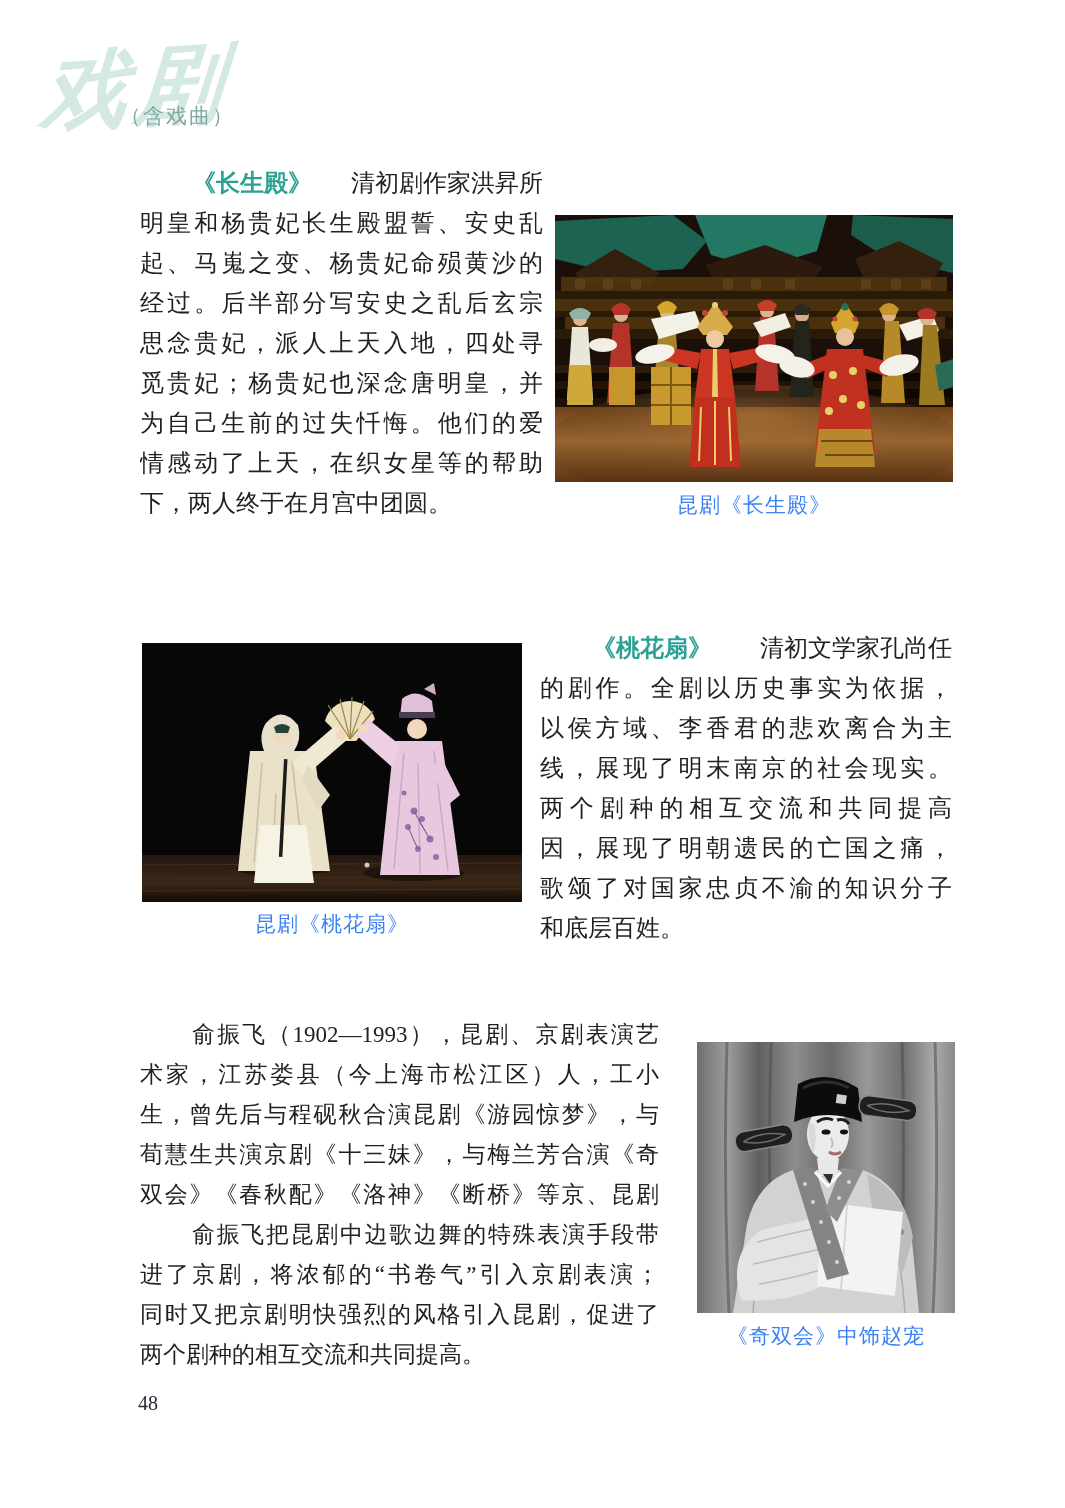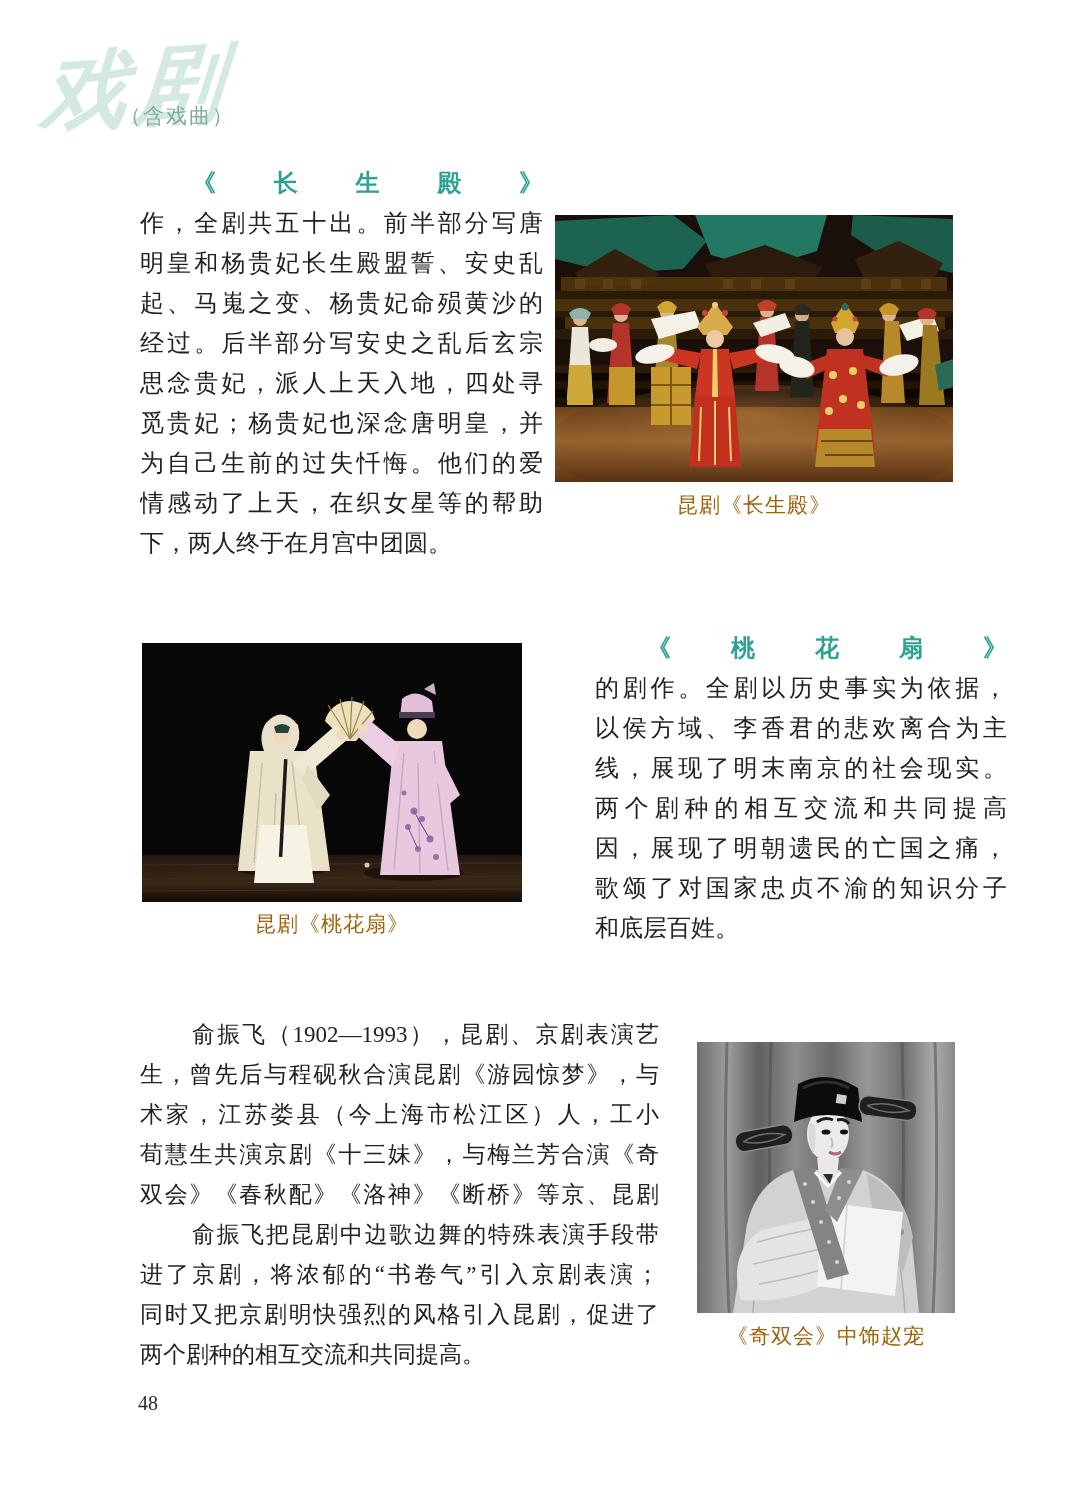--- a/index.html
+++ b/index.html
@@ -10,62 +10,61 @@
   .logo-main{position:absolute;left:42px;top:30px;font-size:86px;font-weight:700;
              font-style:italic;color:#d5e9e4;letter-spacing:8px;
              transform:skewX(-8deg) rotate(-4deg);
              font-family:"Liberation Serif",serif;white-space:nowrap;}
   .logo-sub{position:absolute;left:120px;top:102px;font-size:21px;color:#7fa9a1;
             letter-spacing:2px;font-family:Liberation Serif, serif;}
 
   
   .para{position:absolute;}
   .line{height:40px;line-height:40px;font-size:24px;text-align:justify;
-        text-align-last:justify;overflow:hidden;flex-direction:column;}
+        text-align-last:justify;overflow:hidden;}
   .para.small .line{font-size:23px;}
   .line.last{text-align-last:left;}
   .line.indent{padding-left:52px;}
   .line.first{display:flex;justify-content:space-between;padding-left:52px;}
   .sec-title{color:#2ba193;font-weight:700;
              font-family:"Liberation Sans","DejaVu Sans",sans-serif;}
   .p1{left:140px;top:163px;width:403px;}
-  .p2{left:595px;top:628px;width:412px;}
+  .p2{left:540px;top:628px;width:412px;}
   .p3{left:140px;top:1015px;width:519px;}
   .p4{left:140px;top:1215px;width:519px;}
 
   
   .photo{position:absolute;overflow:hidden;}
   .photo svg{display:block;width:100%;height:100%;}
   .img1{left:555px;top:215px;width:398px;height:267px;}
   .img2{left:142px;top:643px;width:380px;height:259px;}
   .img3{left:697px;top:1042px;width:258px;height:271px;}
 
   
-  .caption{position:absolute;text-align:center;font-size:21px;color:#a16207;
+  .caption{position:absolute;text-align:center;font-size:21px;color:#3b82f6;
            letter-spacing:1px;}
   .cap1{left:555px;top:491px;width:398px;}
   .cap2{left:142px;top:910px;width:380px;}
   .cap3{left:697px;top:1322px;width:258px;}
 
   .pagenum{position:absolute;left:138px;top:1392px;font-size:20px;color:#2b2b35;}
 </style>
 </head>
 <body>
 
 <div class="page">
 
   <div class="logo-main">戏剧</div>
   <div class="logo-sub">（含戏曲）</div>
 
   <div class="para p1">
     <div class="line first">
       <span class="sec-title">《长生殿》</span>
       <span>清初剧作家洪昇所</span>
     </div>
-    <div class="line">作，全剧共五十出。前半部分写唐</div>
     <div class="line">明皇和杨贵妃长生殿盟誓、安史乱</div>
     <div class="line">起、马嵬之变、杨贵妃命殒黄沙的</div>
     <div class="line">经过。后半部分写安史之乱后玄宗</div>
     <div class="line">思念贵妃，派人上天入地，四处寻</div>
     <div class="line">觅贵妃；杨贵妃也深念唐明皇，并</div>
     <div class="line">为自己生前的过失忏悔。他们的爱</div>
     <div class="line">情感动了上天，在织女星等的帮助</div>
     <div class="line last">下，两人终于在月宫中团圆。</div>
   </div>
 
@@ -308,22 +307,22 @@
     <div class="line">以侯方域、李香君的悲欢离合为主</div>
     <div class="line">线，展现了明末南京的社会现实。</div>
     <div class="line">两个剧种的相互交流和共同提高</div>
     <div class="line">因，展现了明朝遗民的亡国之痛，</div>
     <div class="line">歌颂了对国家忠贞不渝的知识分子</div>
     <div class="line last">和底层百姓。</div>
   </div>
 
   <div class="para p3 small">
     <div class="line indent">俞振飞（1902—1993），昆剧、京剧表演艺</div>
+    <div class="line">术家，江苏娄县（今上海市松江区）人，工小</div>
     <div class="line">生，曾先后与程砚秋合演昆剧《游园惊梦》，与</div>
-    <div class="line">术家，江苏娄县（今上海市松江区）人，工小</div>
     <div class="line">荀慧生共演京剧《十三妹》，与梅兰芳合演《奇</div>
     <div class="line last">双会》《春秋配》《洛神》《断桥》等京、昆剧目。</div>
   </div>
 
   <div class="para p4 small">
     <div class="line indent">俞振飞把昆剧中边歌边舞的特殊表演手段带</div>
     <div class="line">进了京剧，将浓郁的“书卷气”引入京剧表演；</div>
     <div class="line">同时又把京剧明快强烈的风格引入昆剧，促进了</div>
     <div class="line last">两个剧种的相互交流和共同提高。</div>
   </div>

